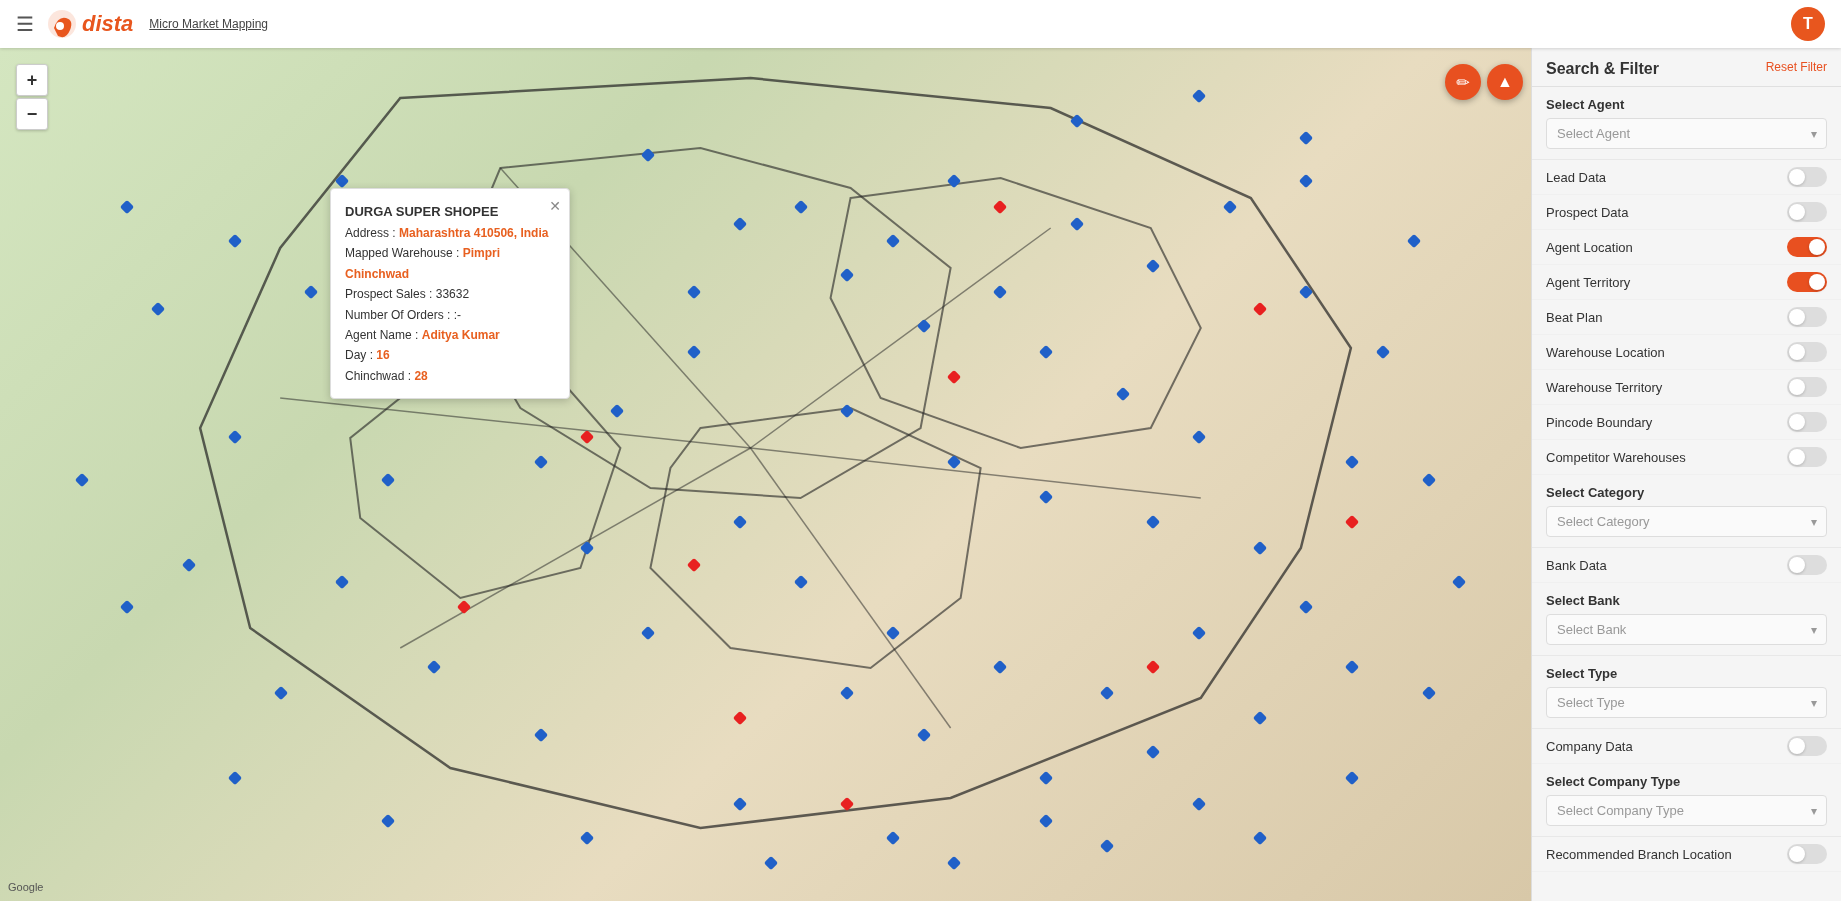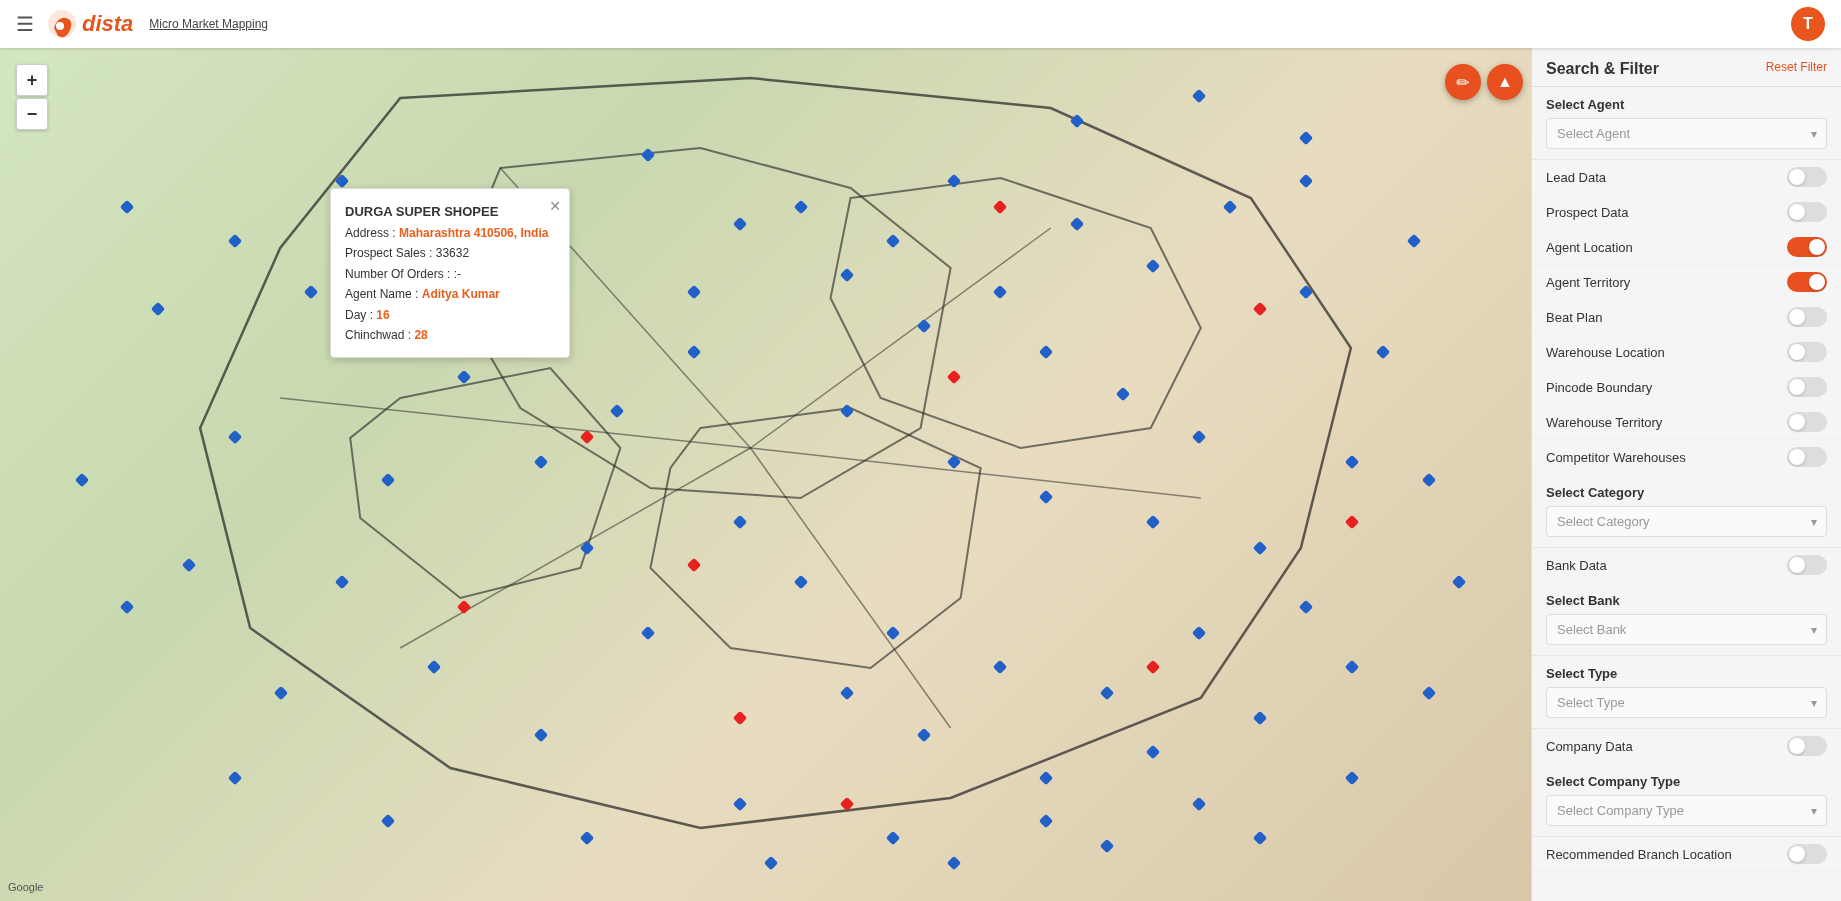--- a/index.html
+++ b/index.html
@@ -291,20 +291,24 @@
       </div>
 
     <div class="info-popup">
       <span class="close-btn">✕</span>
       <div class="shop-name">DURGA SUPER SHOPEE</div>
       <div class="field">
         <span class="label">Address :</span>
         <span class="value orange">Maharashtra 410506, India</span>
       </div>
       <div class="field">
+        <span class="label">Mapped Warehouse :</span>
+        <span class="value orange">Pimpri Chinchwad</span>
+      </div>
+      <div class="field">
         <span class="label">Prospect Sales :</span>
         <span class="value">33632</span>
       </div>
       <div class="field">
         <span class="label">Number Of Orders :</span>
         <span class="value">:-</span>
       </div>
       <div class="field">
         <span class="label">Agent Name :</span>
         <span class="value orange">Aditya Kumar</span>
@@ -369,25 +373,25 @@
       </div>
       <div class="toggle-row">
         <span class="toggle-label">Beat Plan</span>
         <div class="toggle-switch"></div>
       </div>
       <div class="toggle-row">
         <span class="toggle-label">Warehouse Location</span>
         <div class="toggle-switch"></div>
       </div>
       <div class="toggle-row">
+        <span class="toggle-label">Warehouse Territory</span>
+        <div class="toggle-switch"></div>
+      </div>
+      <div class="toggle-row">
         <span class="toggle-label">Pincode Boundary</span>
-        <div class="toggle-switch"></div>
-      </div>
-      <div class="toggle-row">
-        <span class="toggle-label">Warehouse Territory</span>
         <div class="toggle-switch"></div>
       </div>
       <div class="toggle-row">
         <span class="toggle-label">Competitor Warehouses</span>
         <div class="toggle-switch"></div>
       </div>
     </div>
 
   <div class="filter-block">
     <div class="section-label">Select Category</div>

